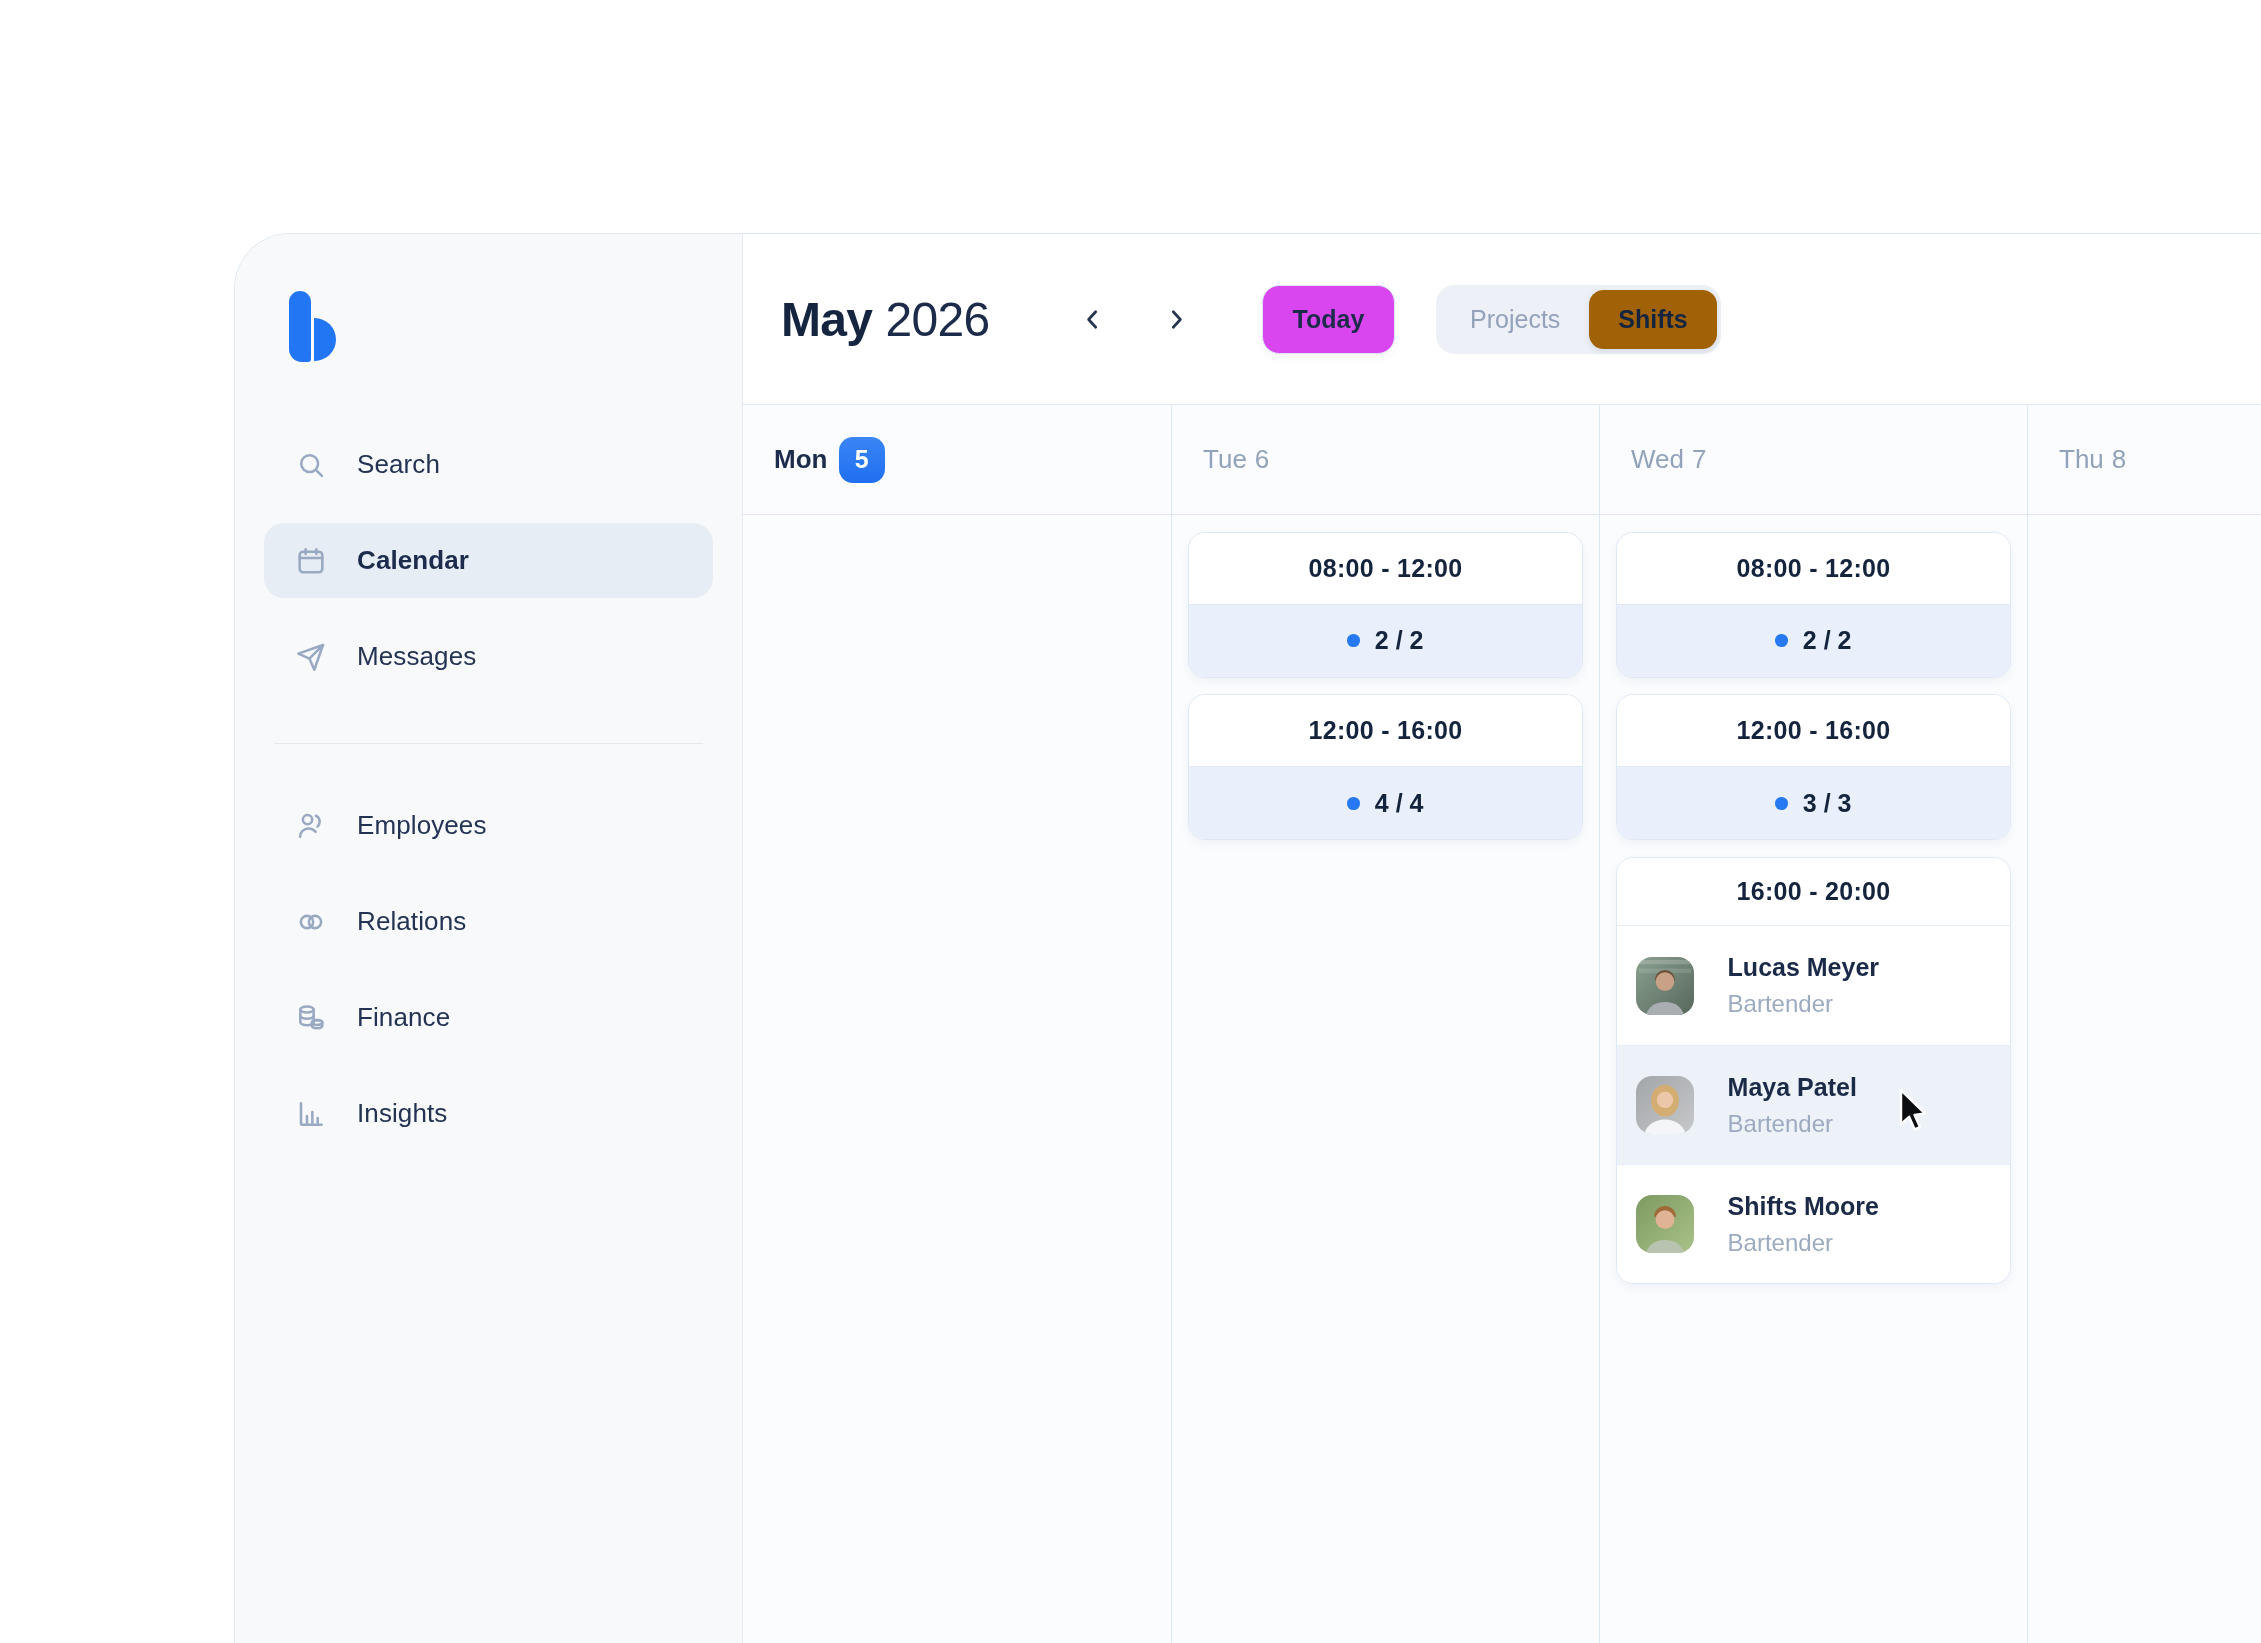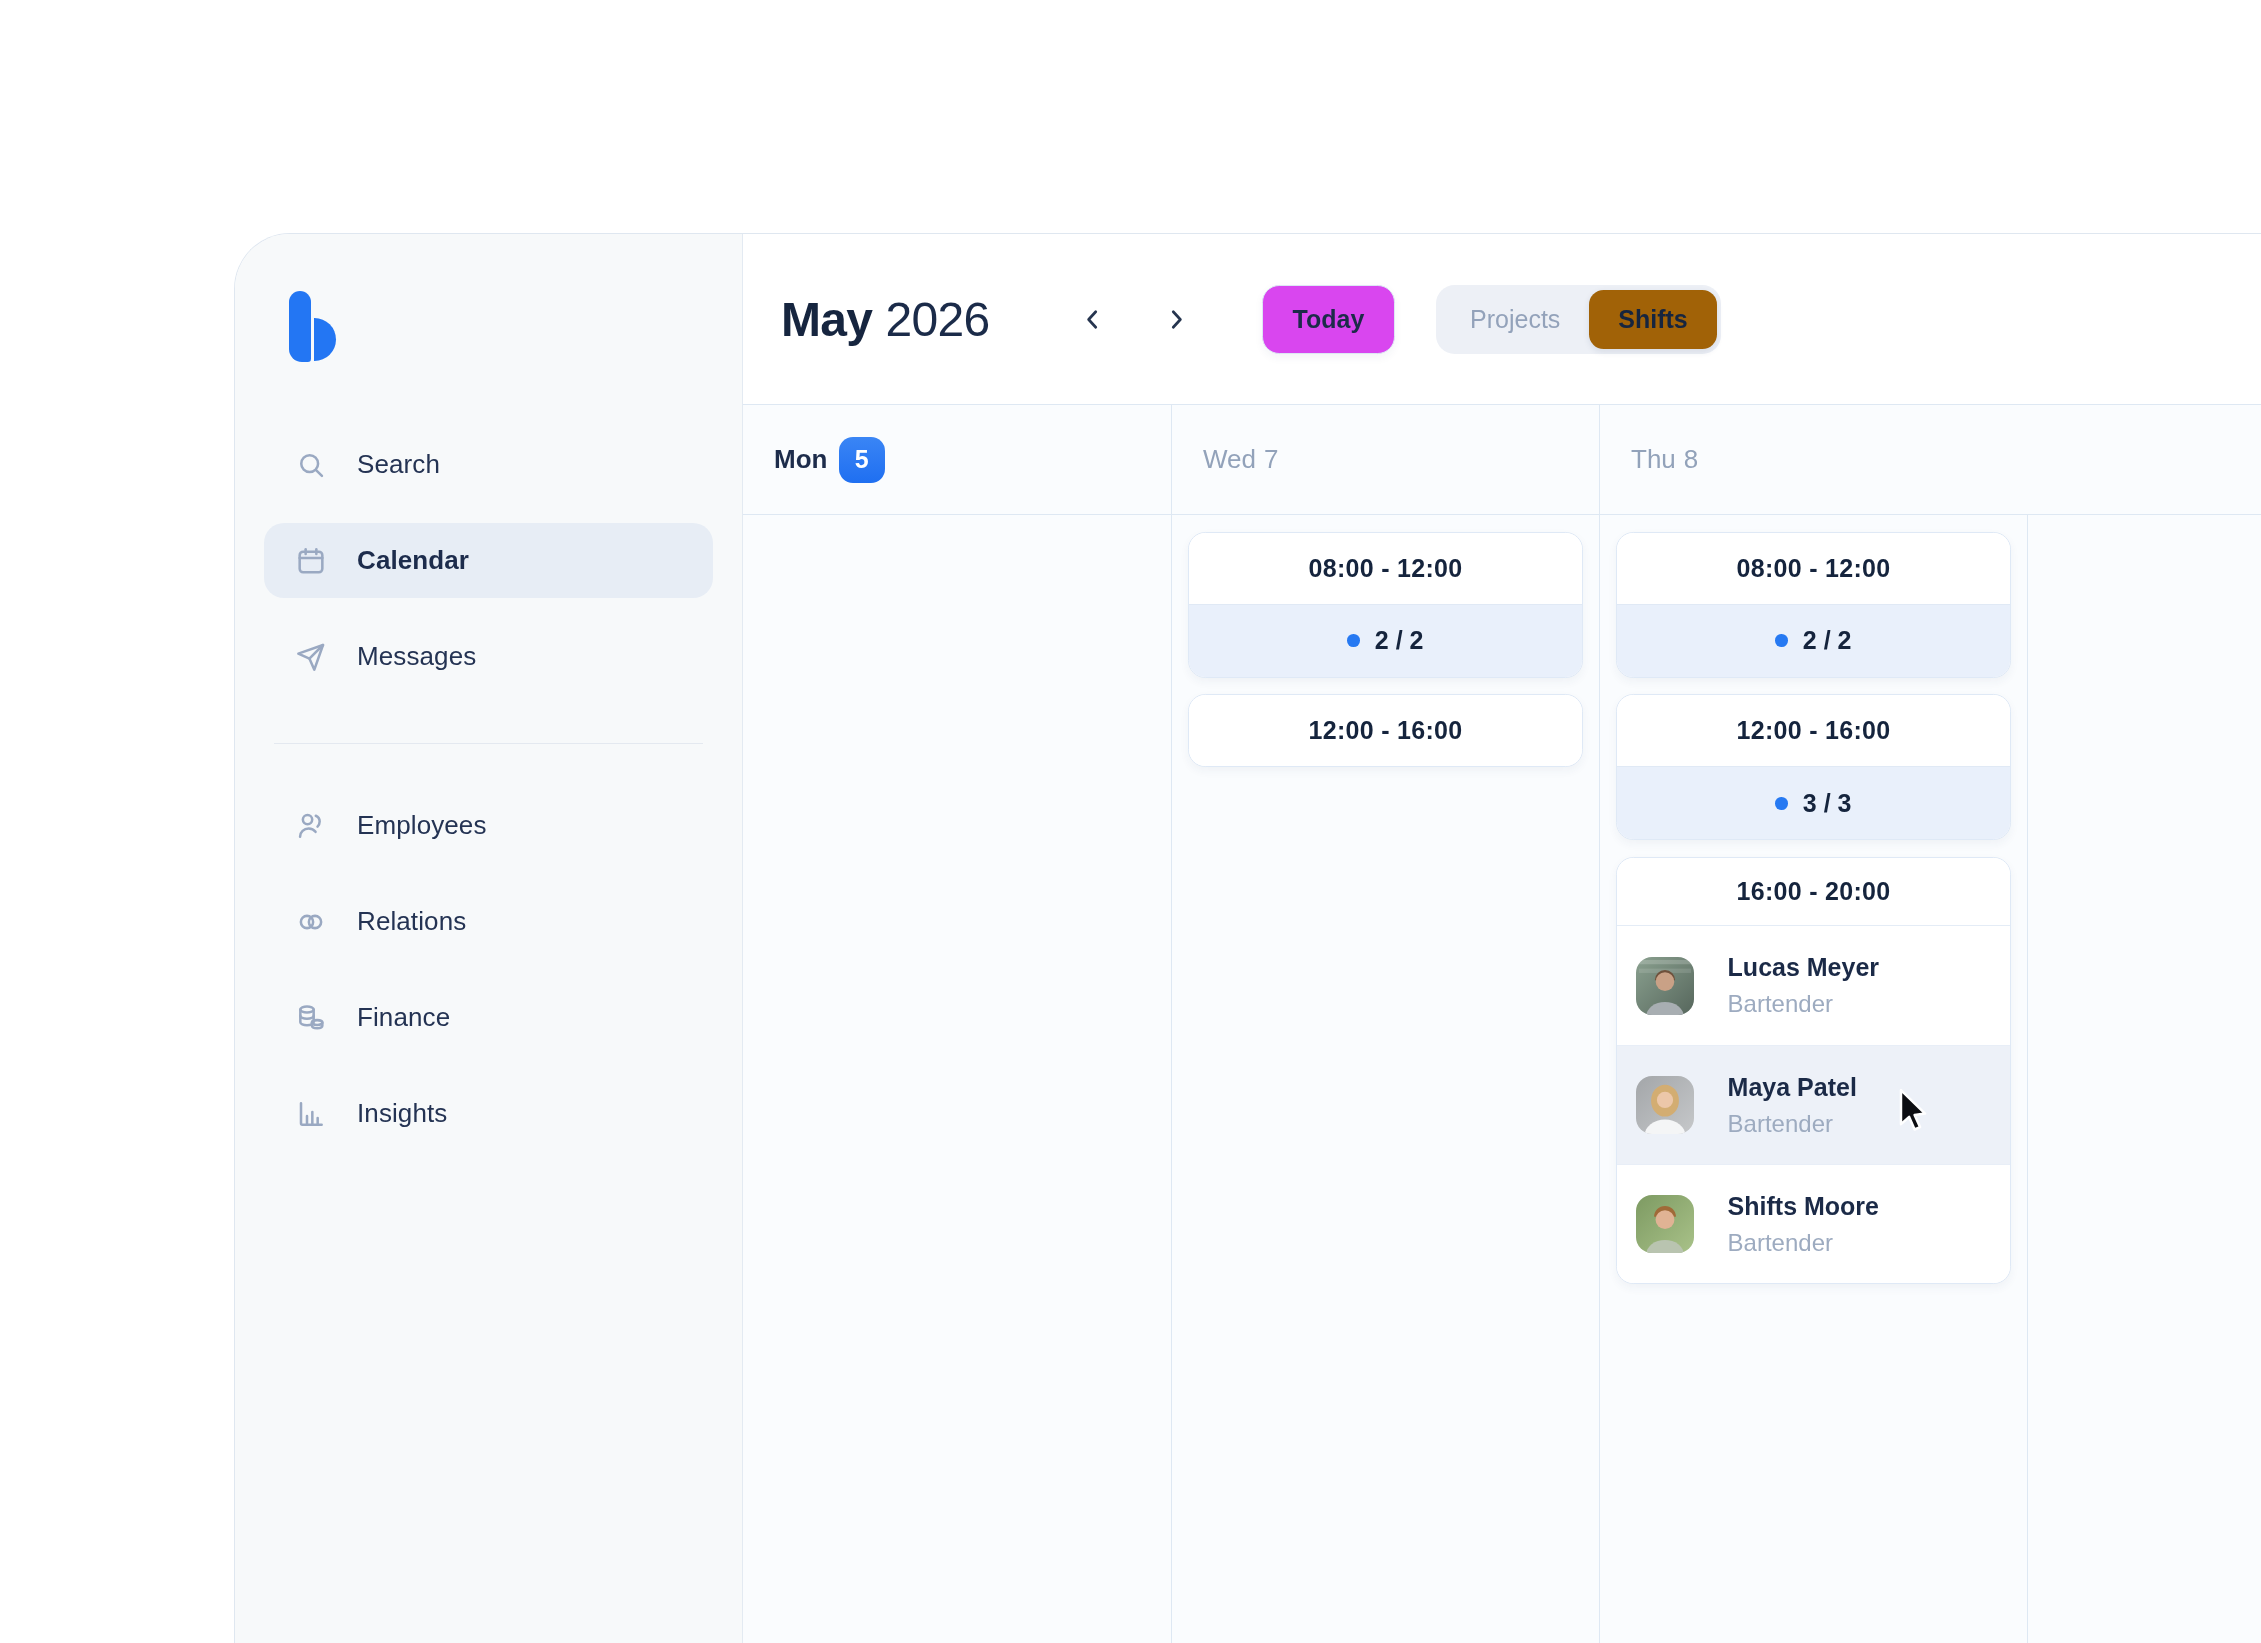--- a/index.html
+++ b/index.html
@@ -252,20 +252,24 @@
         <div class="toggle-opt selected">Shifts</div>
       </div>
     </header>
 
     <div class="day-row">
       <div class="day-cell today">
         <span>Mon</span>
         <span class="date-badge">5</span>
       </div>
       <div class="day-cell">
+        <span>Tue</span>
+        <span class="dnum">6</span>
+      </div>
+      <div class="day-cell">
         <span>Wed</span>
         <span class="dnum">7</span>
       </div>
       <div class="day-cell last">
         <span>Thu</span>
         <span class="dnum">8</span>
       </div>
     </div>
 
     <div class="grid">
@@ -275,20 +279,24 @@
       <div class="gcol">
         <div class="shift-card">
           <div class="shift-time">08:00 - 12:00</div>
           <div class="shift-cap">
             <span class="cap-dot"></span>
             <span class="cap-text">2 / 2</span>
           </div>
         </div>
         <div class="shift-card">
           <div class="shift-time">12:00 - 16:00</div>
+          <div class="shift-cap">
+            <span class="cap-dot"></span>
+            <span class="cap-text">4 / 4</span>
+          </div>
         </div>
       </div>
 
       <div class="gcol">
         <div class="shift-card">
           <div class="shift-time">08:00 - 12:00</div>
           <div class="shift-cap">
             <span class="cap-dot"></span>
             <span class="cap-text">2 / 2</span>
           </div>

